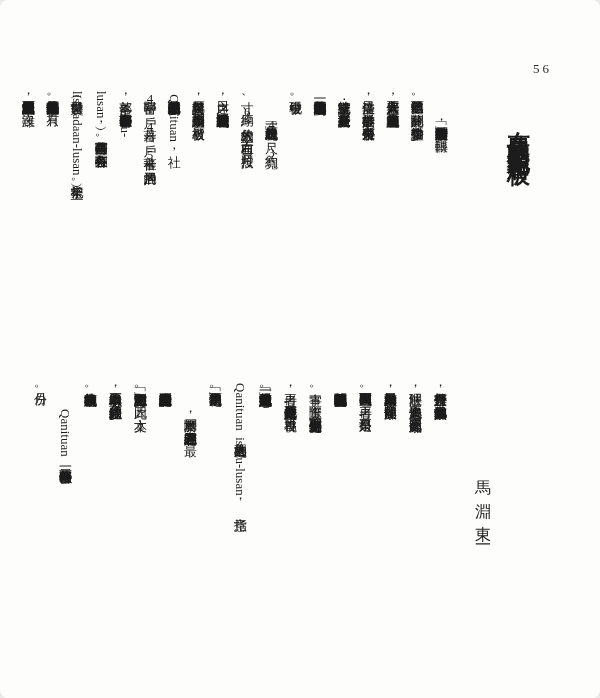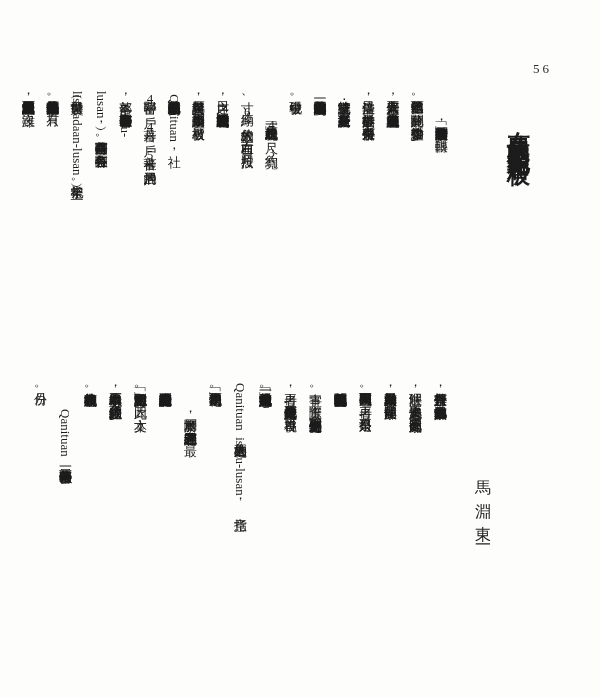--- a/index.html
+++ b/index.html
@@ -5,20 +5,21 @@
   html, body { margin: 0; padding: 0; background: #e8e8e6; }
   .page {
     position: relative;
     width: 600px;
     height: 698px;
     margin: 0 auto;
     background: #fdfdfb;
     color: #1c1c1c;
     font-family: "Liberation Serif", "DejaVu Serif", serif;
     overflow: hidden;
+    border-radius: 8px;
   }
   .page-number {
     position: absolute;
     left: 533px;
     top: 61px;
     font-size: 13px;
     letter-spacing: 3px;
     color: #2a2a2a;
   }
   .title {

